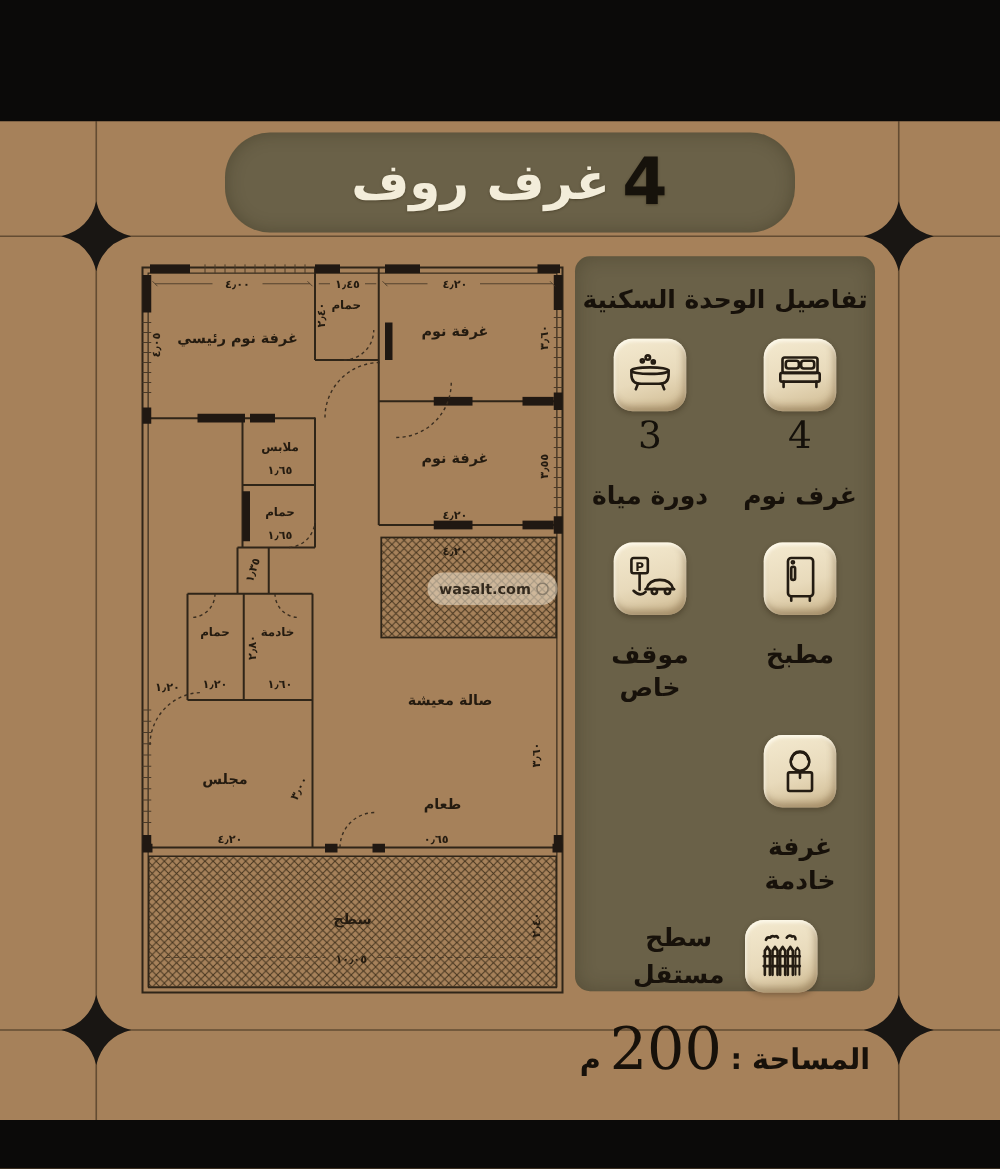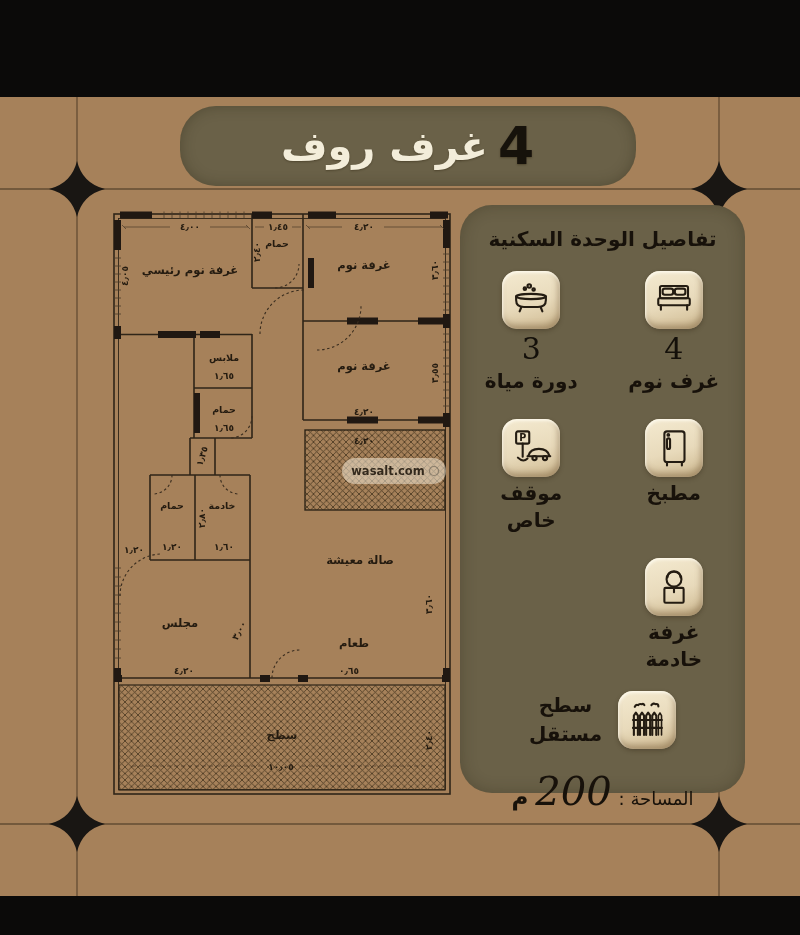--- a/index.html
+++ b/index.html
@@ -5,33 +5,33 @@
   html,body{margin:0;padding:0;background:#000;}
   .stage{position:relative;width:800px;height:935px;margin:0 auto;background:#a6815a;overflow:hidden;font-family:"DejaVu Sans",sans-serif;}
   .bar{position:absolute;left:0;width:800px;background:#0b0a09;}
   .bar.top{top:0;height:97px;}
   .bar.bottom{top:896px;height:39px;}
   .deco{position:absolute;left:0;top:0;pointer-events:none;}
   .title-banner{position:absolute;left:180px;top:106px;width:456px;height:80px;background:#6a6148;border-radius:36px;display:flex;align-items:center;justify-content:center;gap:10px;direction:rtl;box-shadow:inset 0 0 14px rgba(40,33,18,.35);}
   .title-banner .t{color:#f3edda;font-size:40px;font-weight:700;letter-spacing:1px;text-shadow:0 1px 2px rgba(40,30,10,.4);}
   .title-banner .t.num{color:#16120b;font-size:52px;}
   .plan{position:absolute;left:112px;top:208px;width:340px;height:592px;}
-  .panel{position:absolute;left:460px;top:205px;width:285px;height:588px;background:#6a6148;border-radius:32px;box-shadow:inset 0 0 16px rgba(40,33,18,.3);direction:rtl;color:#17110a;}
+  .panel{position:absolute;left:460px;top:205px;width:240px;height:588px;background:#6a6148;border-radius:12px;box-shadow:inset 0 0 16px rgba(40,33,18,.3);direction:rtl;color:#17110a;}
   .panel-heading{margin-top:22px;text-align:center;font-size:20px;font-weight:700;color:#17110a;}
   .features{display:grid;grid-template-columns:1fr 1fr;row-gap:24px;margin-top:20px;justify-items:center;}
   .feature{display:flex;flex-direction:column;align-items:center;}
   .tile{width:58px;height:58px;border-radius:15px;background:linear-gradient(165deg,#f4ead0 0%,#e8dabb 55%,#cdb88f 100%);box-shadow:inset 1px 2px 3px rgba(255,252,240,.9),inset -2px -4px 6px rgba(110,85,50,.45),0 2px 4px rgba(50,38,20,.35);display:flex;align-items:center;justify-content:center;}
   .tile svg{width:42px;height:42px;}
   .count{font-family:"DejaVu Serif",serif;font-size:30px;line-height:1.05;margin-top:4px;color:#14100a;}
-  .f-label{font-size:20px;font-weight:700;margin-top:3px;text-align:center;line-height:1.35;}
+  .f-label{font-size:20px;font-weight:700;margin-top:18px;text-align:center;line-height:1.35;}
   .roof-row{display:flex;direction:rtl;align-items:center;justify-content:center;gap:16px;margin-top:18px;}
   .roof-text{font-size:20px;font-weight:700;text-align:center;line-height:1.45;}
   .area-row{display:flex;direction:rtl;align-items:baseline;justify-content:center;gap:7px;margin-top:22px;}
-  .area-label{font-size:18px;font-weight:400;}
-  .area-value{font-family:"DejaVu Serif",serif;font-size:40px;line-height:1;font-style:italic;}
+  .area-label{font-size:23px;font-weight:700;}
+  .area-value{font-family:"DejaVu Serif",serif;font-size:47px;line-height:1;}
   .area-unit{font-size:23px;font-weight:700;}
   .icon-stroke{stroke:#241c12;stroke-width:2.4;fill:none;stroke-linecap:round;stroke-linejoin:round;}
   .plan text{fill:#241b10;font-family:"DejaVu Sans",sans-serif;font-weight:700;}
   .room-lbl{font-size:11.5px;}
   .room-lbl-sm{font-size:9.5px;}
   .dim{font-size:9px;font-weight:700;}
   .wall{stroke:#2f2518;stroke-width:1.6;fill:none;}
   .pier{fill:#201812;stroke:none;}
   .tick{stroke:#4a3a28;stroke-width:.8;}
   .door{stroke:#3a2d1f;stroke-width:1.1;fill:none;stroke-dasharray:2.5 2.6;}

